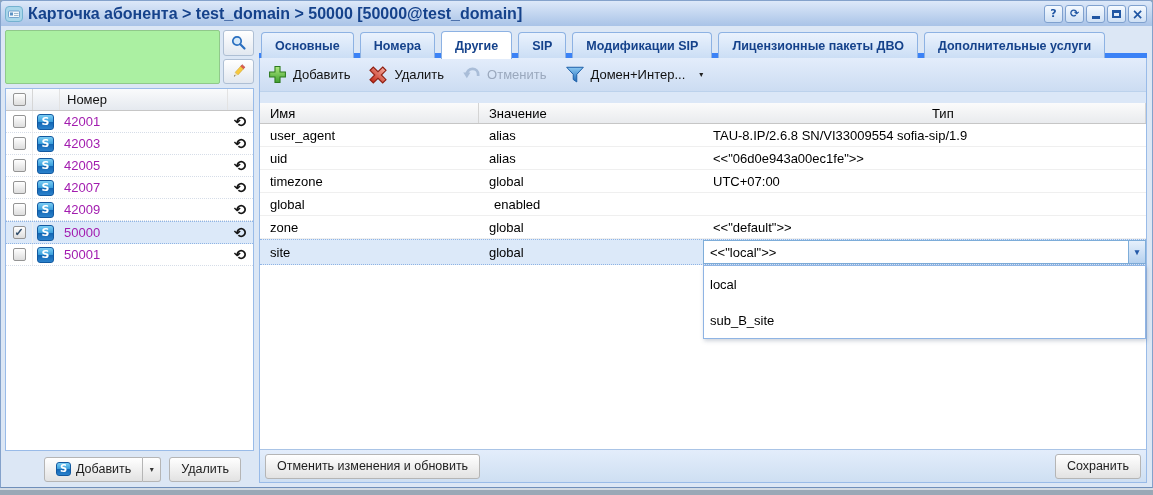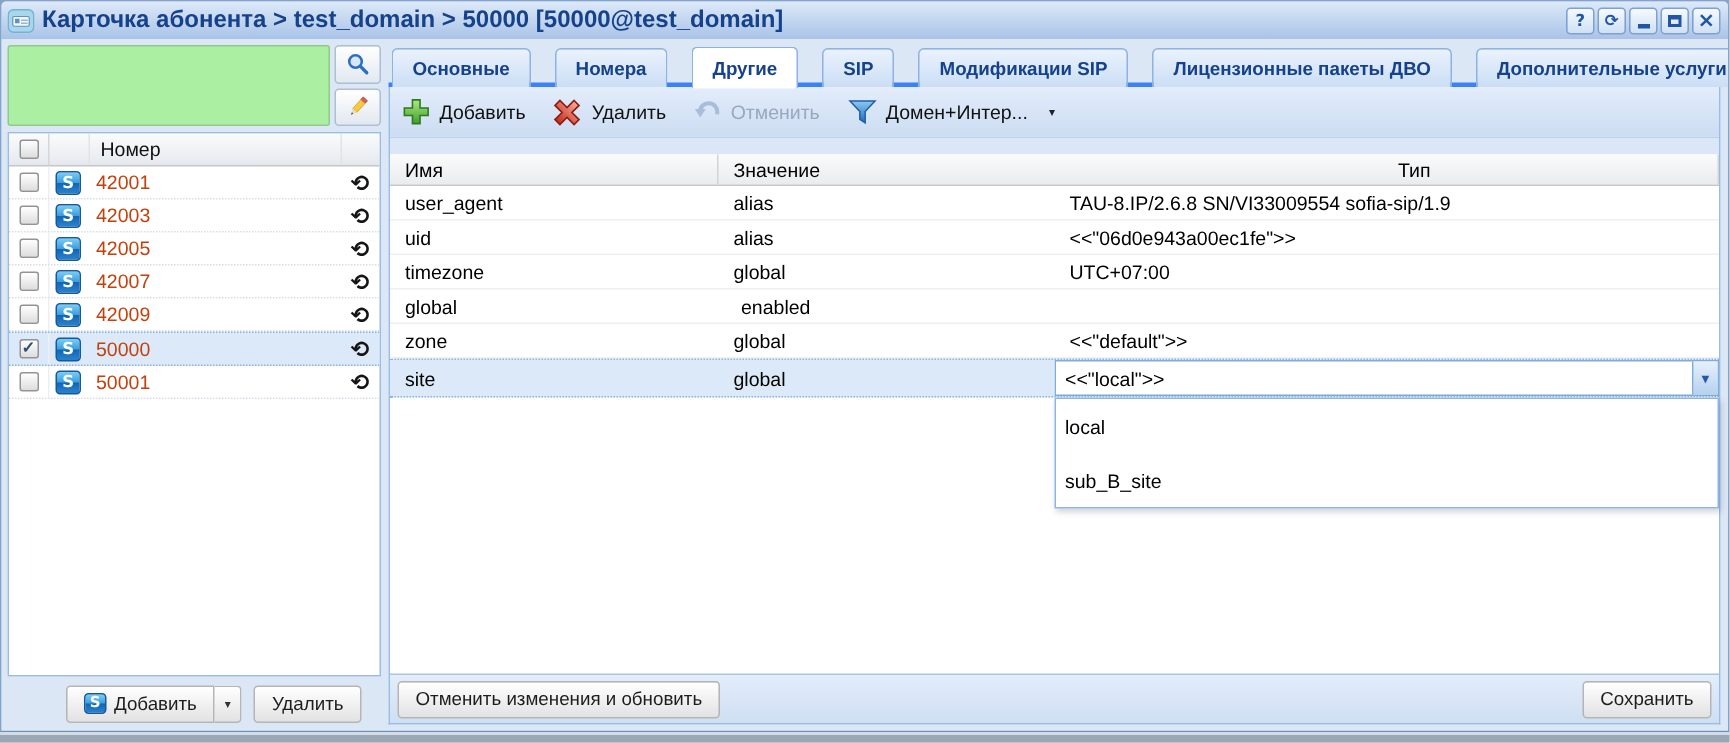--- a/index.html
+++ b/index.html
@@ -56,41 +56,41 @@
              border-bottom:1px dotted #d6dde8; cursor:default; }
   .sub-row .cell-cb { width:27px; display:flex; justify-content:center; border-right:1px solid #efefef; height:100%; align-items:center; }
   .sub-row.selected { background:#dce9f9; border-bottom:1px dotted #8fb4e4; border-top:1px dotted #8fb4e4; height:23px; }
   .cbx { width:13px; height:13px; border:1px solid #949494; border-radius:2px;
          background:linear-gradient(#ffffff,#dddddd); font-size:11px; line-height:10px;
          text-align:center; color:#33506e; font-weight:bold; }
   .sicon { flex:none; width:17px; height:16px; margin-left:4px; border:1px solid #1259a0; border-radius:3px;
            background:linear-gradient(180deg,#7bcdf4 0%,#3b9fdc 48%,#1266b4 52%,#2b82cc 100%);
            color:#fff; font-weight:bold; font-size:11px; line-height:14px; text-align:center;
            font-family:"DejaVu Sans", sans-serif; }
-  .num { margin-left:10px; color:#c2410c; }
+  .num { margin-left:10px; color:#a21caf; }
   .hist { margin-left:auto; width:26px; text-align:center; font-size:15px; font-weight:bold;
           color:#151515; font-family:"DejaVu Sans", sans-serif; cursor:default; }
 
   .left-footer { flex:none; height:28px; display:flex; justify-content:flex-end;
                  align-items:center; gap:8px; padding-right:13px; }
   .btn { height:25px; display:flex; align-items:center; gap:5px; padding:0 11px;
          border:1px solid #b5b5b5; border-radius:3px; color:#1d1d1d;
          background:linear-gradient(#ffffff,#e2e2e2); font-size:12.5px; cursor:default; white-space:nowrap; }
   .split { display:flex; }
   .split .btn.main { border-radius:3px 0 0 3px; }
   .split .arrow-seg { width:18px; height:25px; border:1px solid #b5b5b5; border-left:none;
                       border-radius:0 3px 3px 0; background:linear-gradient(#ffffff,#e2e2e2);
                       display:flex; align-items:center; justify-content:center;
                       font-size:8px; color:#333; }
   .sicon.small { width:15px; height:14px; font-size:10px; line-height:12px; margin:0; }
 
   
   .right-area { flex:1; display:flex; flex-direction:column; min-width:0; }
-  .tabbar { flex:none; height:28px; display:flex; gap:16px; padding-left:2px;
-            border-bottom:3px solid #3b82f6; }
+  .tabbar { flex:none; height:28px; display:flex; gap:6px; padding-left:2px;
+            border-bottom:5px solid #3b82f6; }
   .tab { margin-top:2px; height:26px; padding:0 13px; display:flex; align-items:center;
          border:1px solid #8db2e3; border-bottom:none; border-radius:4px 4px 0 0;
          background:linear-gradient(#eaf2fd,#cbdef5); color:#15428b; font-weight:bold;
          font-size:12.5px; white-space:nowrap; cursor:default; }
   .tab.active { margin-top:1px; height:28px; background:#fff; position:relative; z-index:2; }
 
   .panel { flex:1; border:1px solid #99bbe8; border-top:none; background:#fff;
            display:flex; flex-direction:column; position:relative; overflow:visible; }
   .toolbar { flex:none; height:34px; display:flex; align-items:center; gap:18px;
              padding:0 8px; background:linear-gradient(#e3edfb,#ccdcf2);

